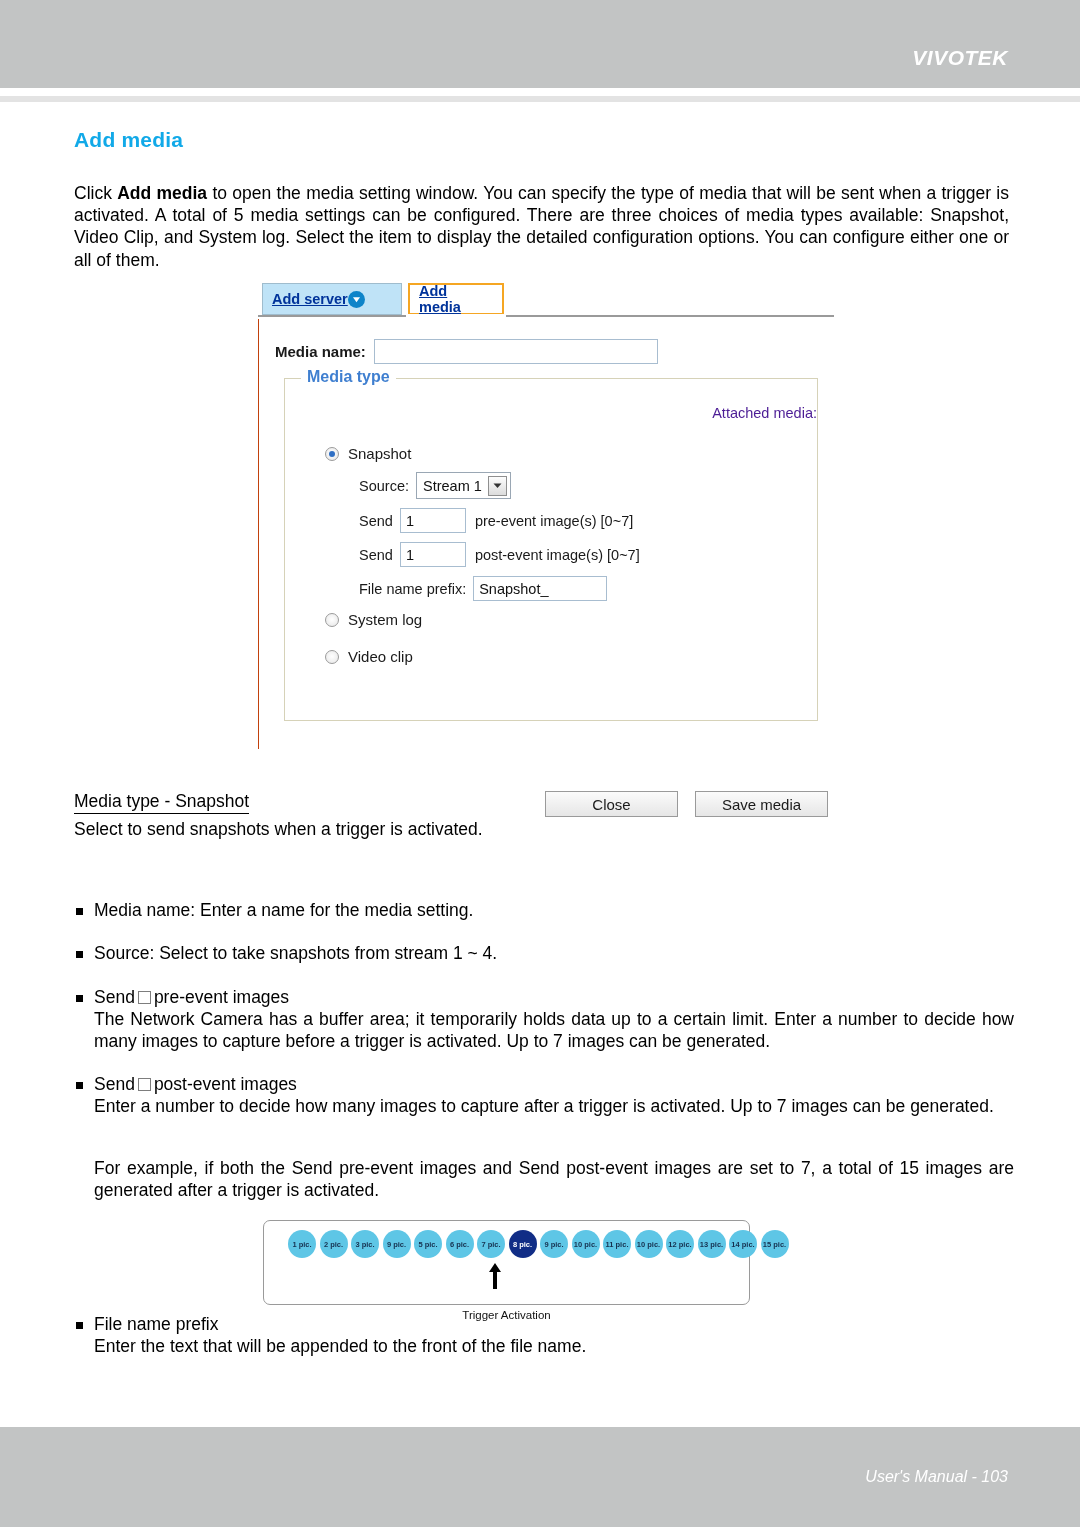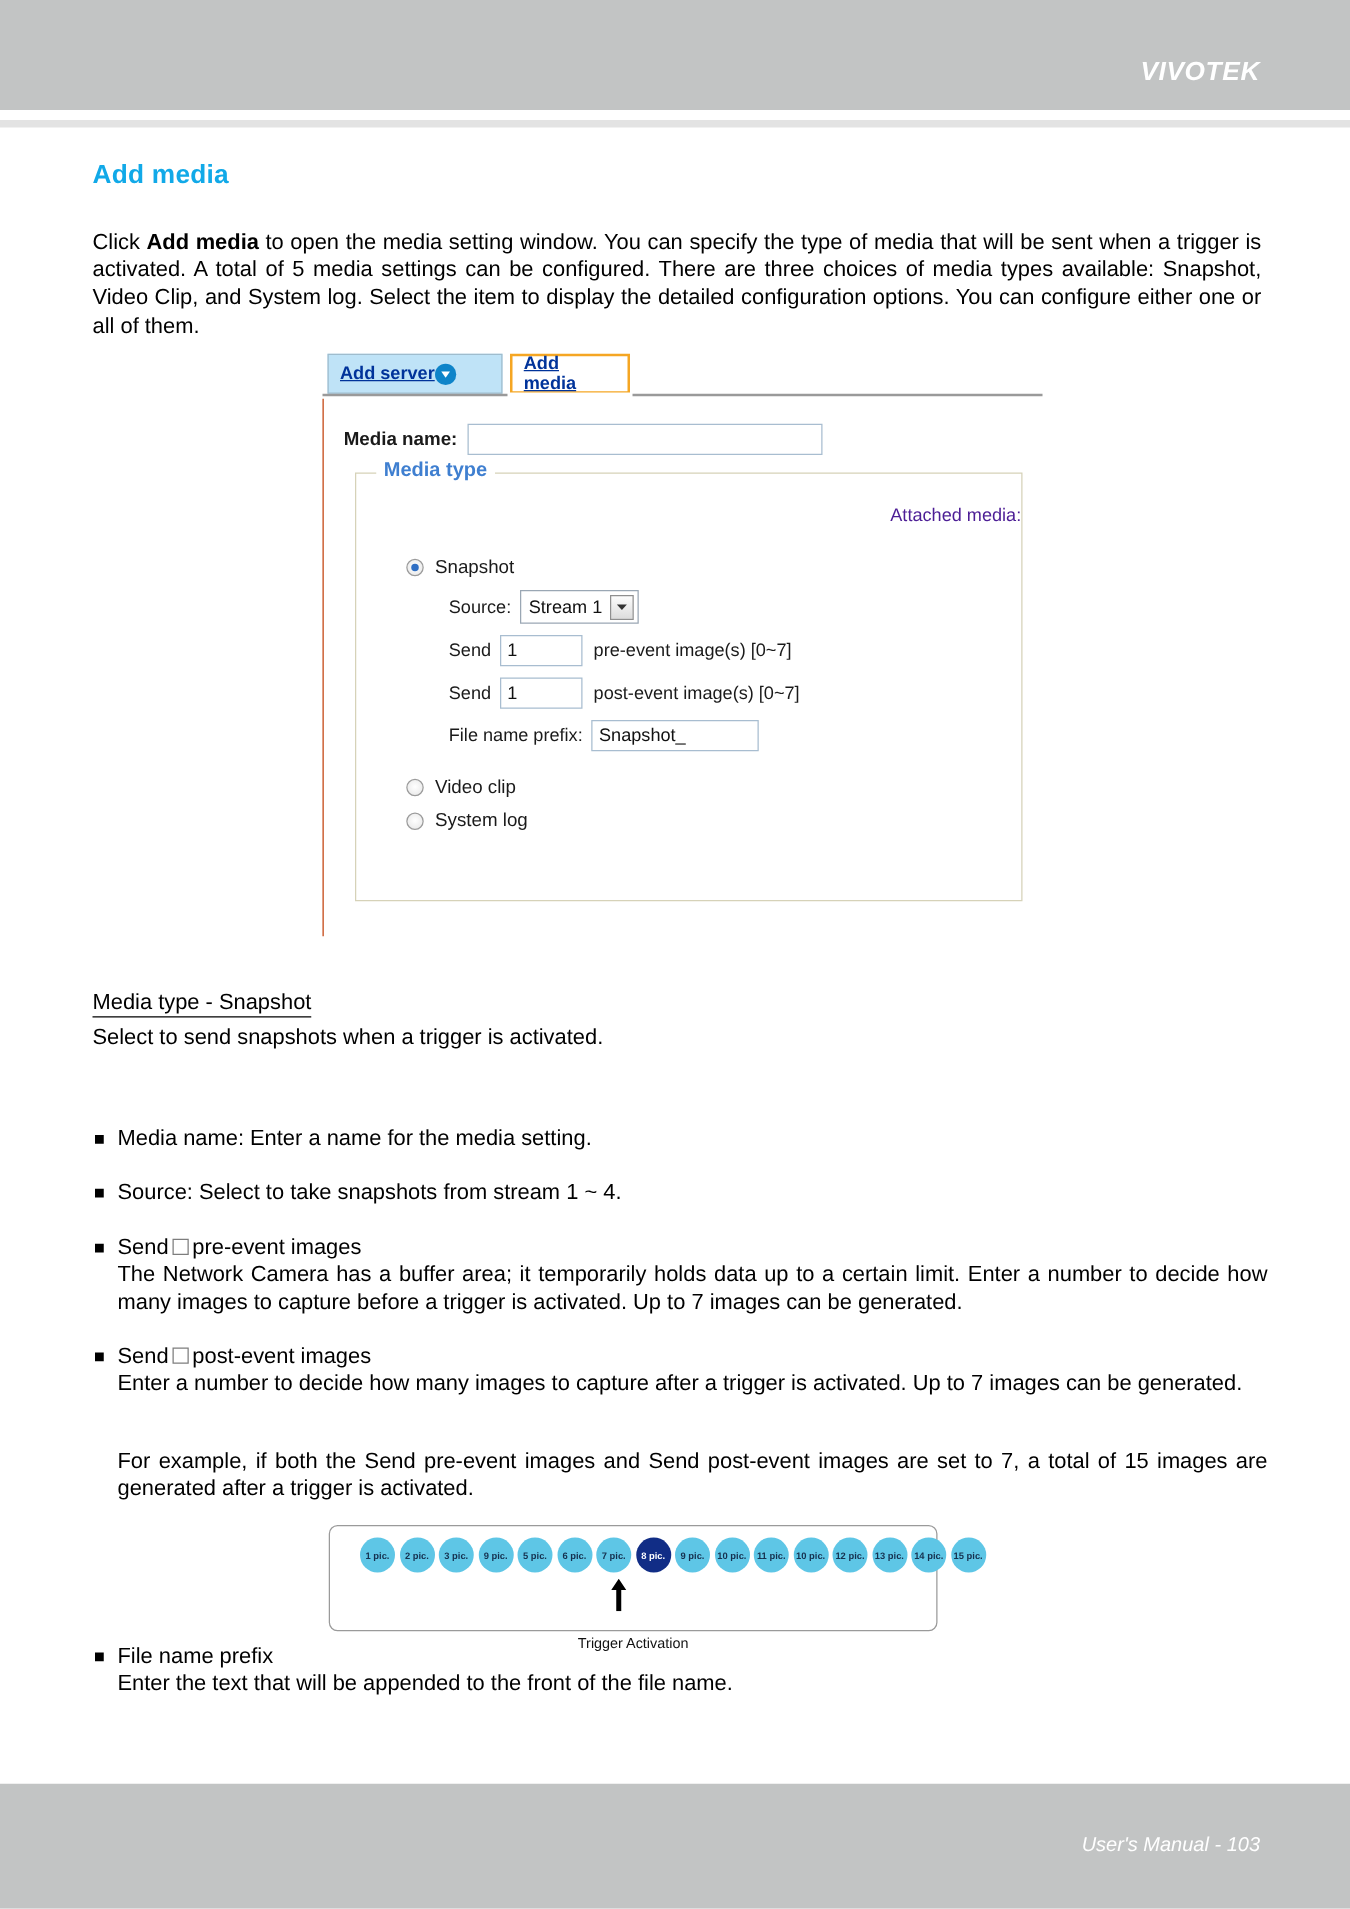--- a/index.html
+++ b/index.html
@@ -490,33 +490,37 @@
           </div>
 
           <div class="sub-row">
             <span class="sub-label">File name prefix:</span>
             <input class="text-input prefix-input" type="text" value="Snapshot_" style="">
           </div>
 
 
         </div>
 
+        <div class="radio-row" style="margin-top:10px;">
+          <span class="radio"></span>
+          <span class="radio-label">System log</span>
+        </div>
+
         <div class="radio-row" style="margin-top:20px;">
           <span class="radio"></span>
           <span class="radio-label">Video clip</span>
         </div>
 
-        <div class="radio-row" style="margin-top:10px;">
-          <span class="radio"></span>
-          <span class="radio-label">System log</span>
-        </div>
-
       </div>
     </div>
 
+    <div class="dialog-buttons">
+      <button class="btn">Close</button>
+      <button class="btn">Save media</button>
+    </div>
 
   </div>
 </div>
 
 <div class="blk" style="top:791px;">
   <div><span class="underline-head">Media type - Snapshot</span></div>
   <p class="body-text nojustify" style="margin-top:4px;">Select to send snapshots when a trigger is activated.</p>
 </div>
 
 <div class="blk" style="top:899px;">

